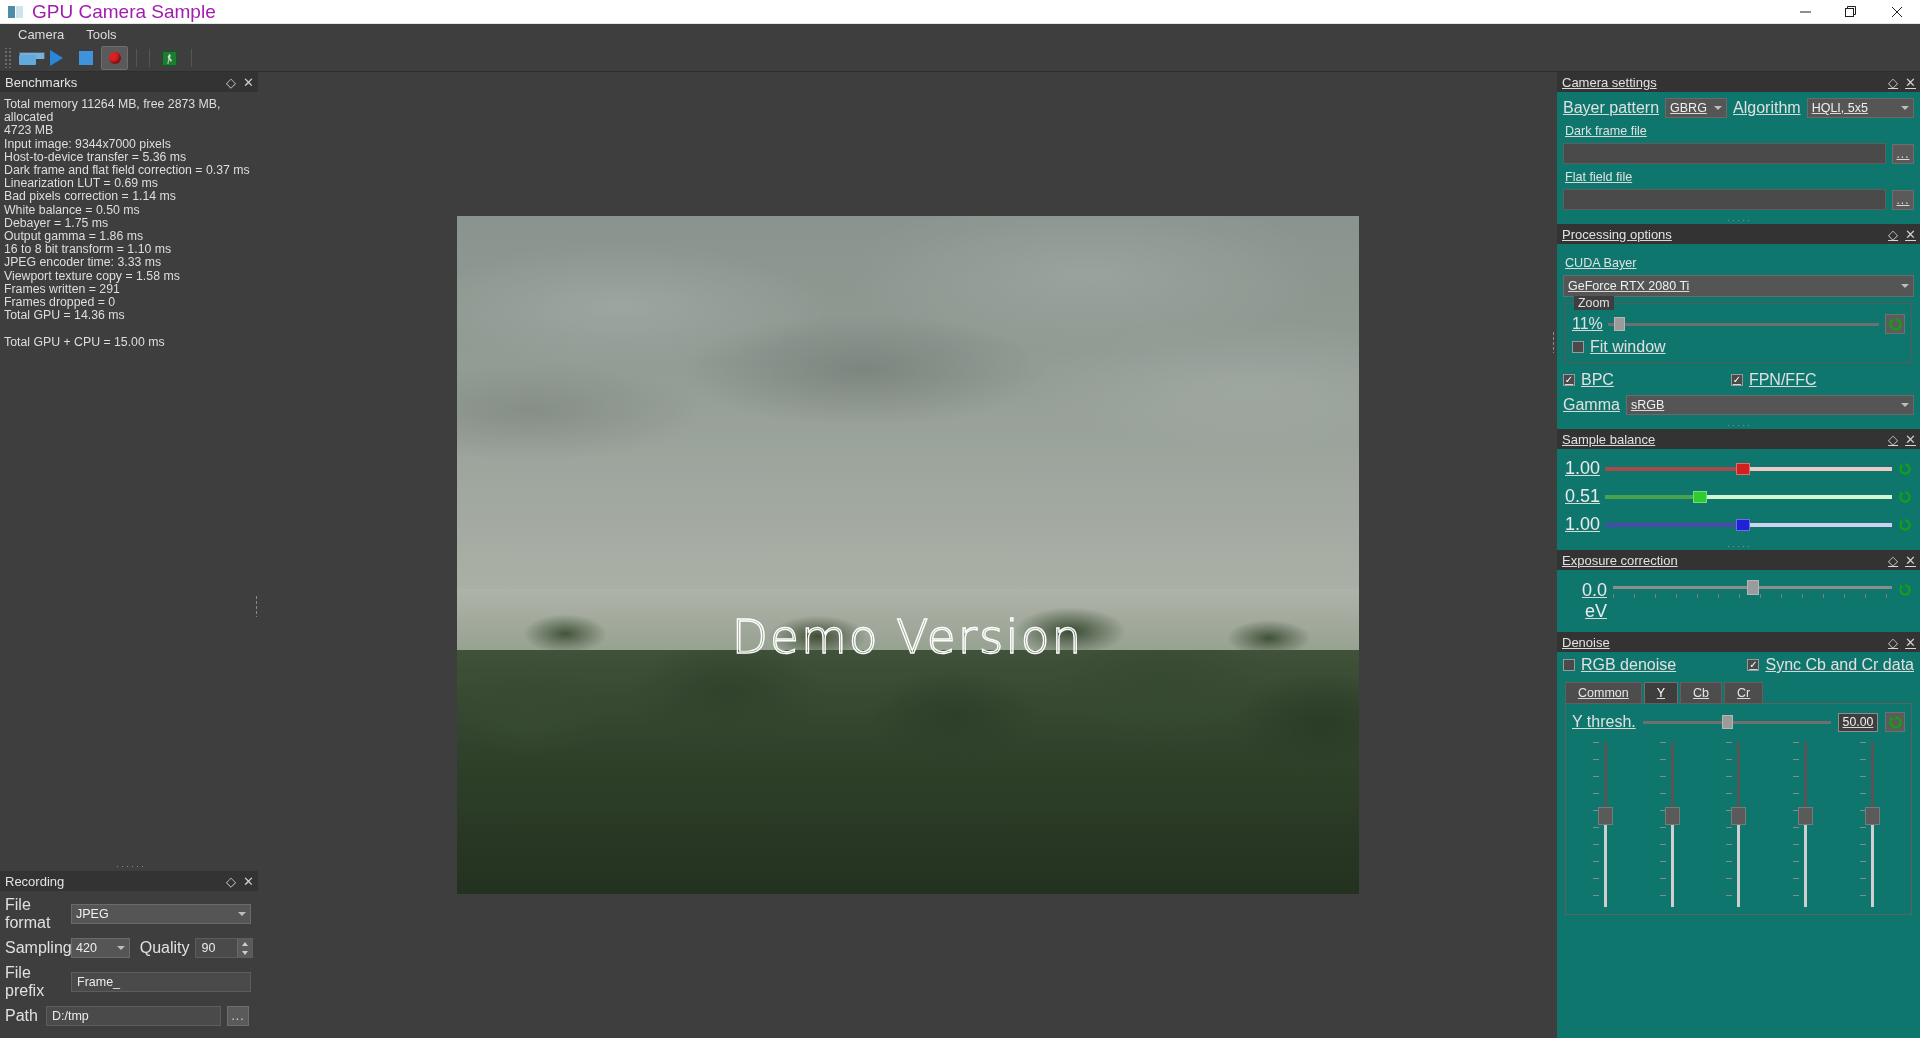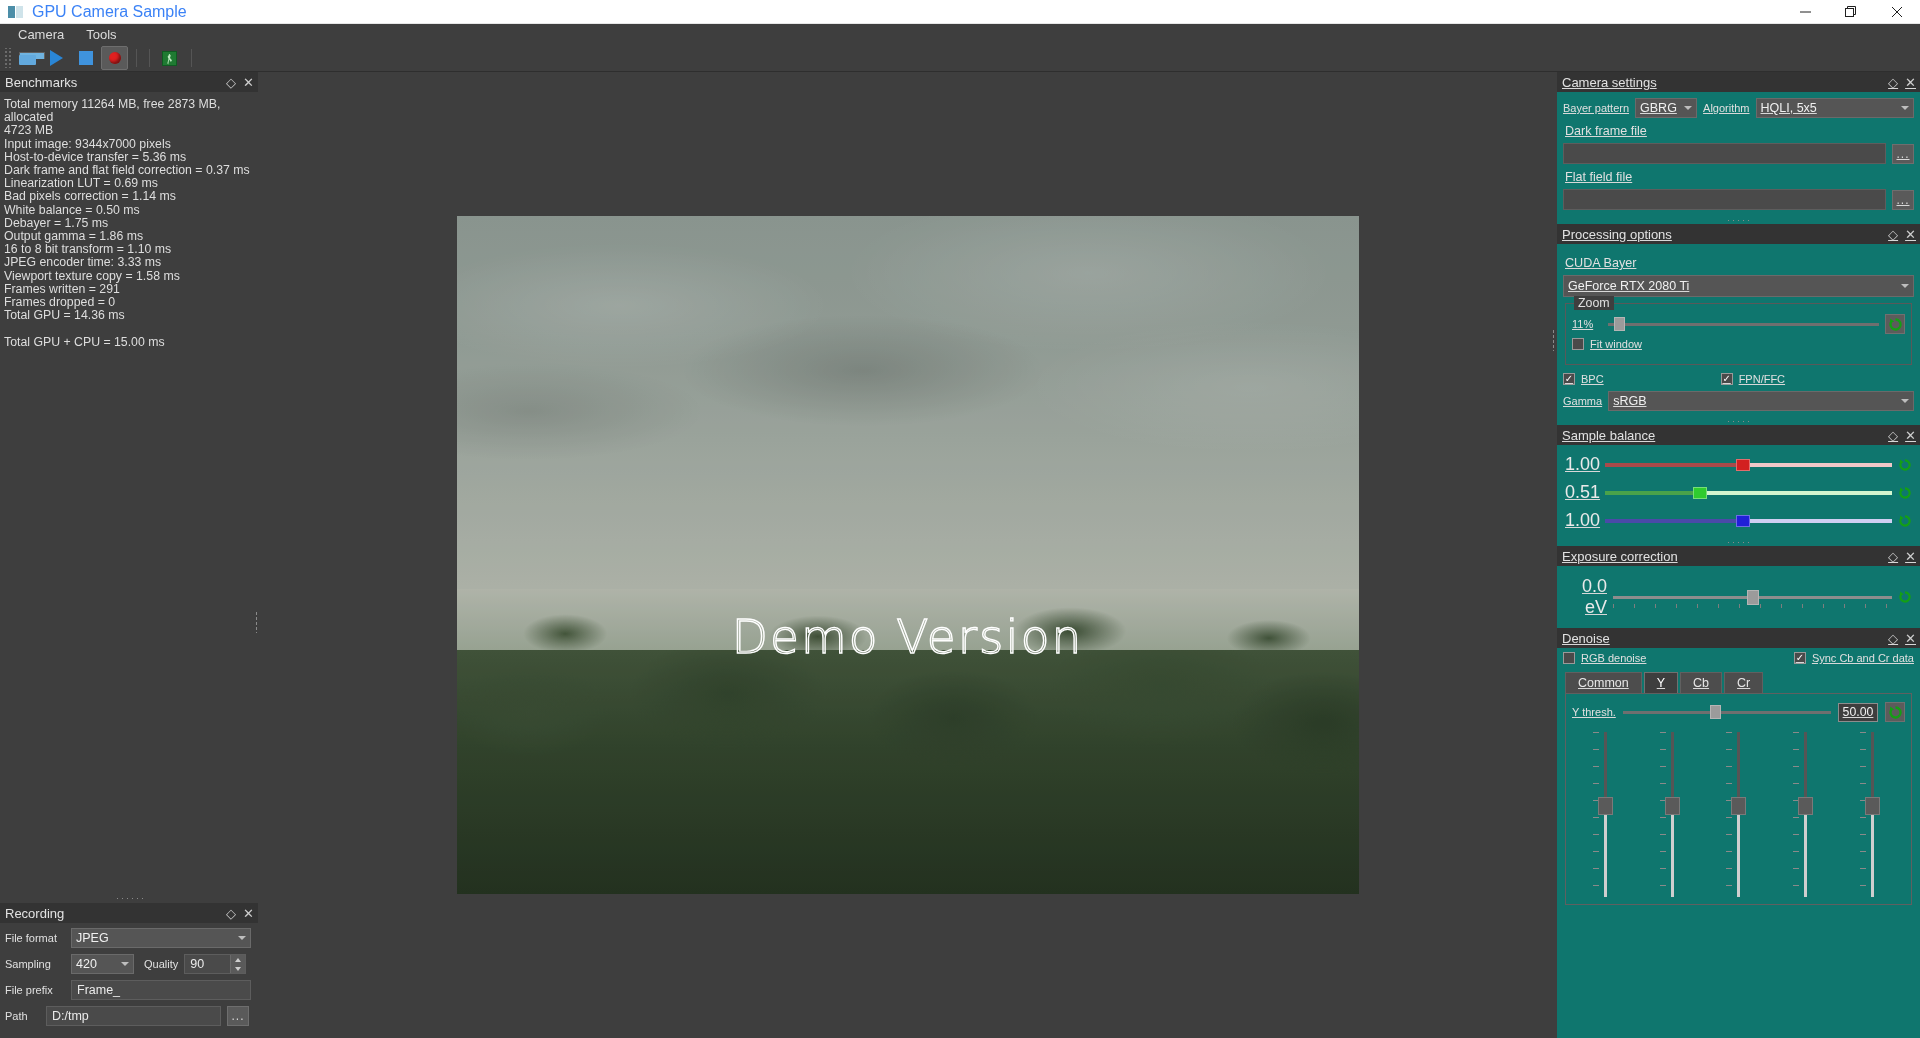--- a/index.html
+++ b/index.html
@@ -7,21 +7,21 @@
   body {
     font-family: "Liberation Sans", sans-serif;
     background:#3e3e3e; color:#d8d8d8; font-size:13px;
   }
   
   .titlebar{height:24px;background:#ffffff;display:flex;align-items:center;border-bottom:1px solid #e6e6e6;}
   .tb-icon{width:16px;height:14px;margin:0 8px 0 8px;position:relative;}
   .tb-icon i{position:absolute;display:block;}
   .tb-icon .a{left:0;top:1px;width:7px;height:12px;background:#4c8ea8;}
   .tb-icon .b{left:8px;top:1px;width:7px;height:12px;background:#cfe3ea;}
-  .tb-title{color:#3b82f6;font-size:16px;}
+  .tb-title{color:#a21caf;font-size:19px;}
   .tb-btns{margin-left:auto;display:flex;height:24px;}
   .tb-btn{width:46px;height:24px;display:flex;align-items:center;justify-content:center;color:#202020;font-size:12px;}
   .tb-btn svg{display:block;}
   
   .menubar{height:21px;background:#3e3e3e;display:flex;align-items:center;padding-left:8px;gap:2px;}
   .menu-item{padding:2px 10px;font-size:13px;color:#dcdcdc;}
   
   .toolbar{height:27px;background:#3e3e3e;display:flex;align-items:center;padding-left:3px;border-bottom:1px solid #2e2e2e;}
   .grip{width:8px;height:20px;margin-right:3px;background-image:radial-gradient(#6b6b6b 1px, transparent 1px);background-size:4px 4px;background-position:1px 2px;}
   .tbtn{width:27px;height:24px;display:flex;align-items:center;justify-content:center;margin-right:2px;border-radius:2px;}
@@ -47,21 +47,21 @@
   .splitter-dots{height:9px;display:flex;align-items:center;justify-content:center;}
   .splitter-dots:after{content:"";width:28px;height:3px;background-image:radial-gradient(#8a8a8a .9px,transparent 1px);background-size:5px 3px;}
   
   .bench-body{padding:6px 4px 0 4px;line-height:13.2px;font-size:12.3px;color:#dedede;white-space:pre-wrap;}
   .left-spacer{flex:1;position:relative;}
   .vhandle{position:absolute;left:255px;top:48%;width:3px;height:22px;background-image:radial-gradient(#8a8a8a .9px,transparent 1px);background-size:3px 5px;}
   
   .rec-panel{}
   .rec-body{padding:5px 5px 6px 5px;}
   .row{display:flex;align-items:center;margin-bottom:6px;gap:6px;}
-  .lbl{font-size:11px;color:#e0e0e0;}
+  .lbl{font-size:16px;color:#e0e0e0;}
   .combo{background:#555555;border:1px solid #6a6a6a;height:20px;display:flex;align-items:center;padding:0 4px;color:#f0f0f0;font-size:12.5px;position:relative;}
   .combo .arr{margin-left:auto;width:0;height:0;border-left:4px solid transparent;border-right:4px solid transparent;border-top:4px solid #bdbdbd;}
   .txtin{background:#4a4a4a;border:1px solid #5d5d5d;height:20px;display:flex;align-items:center;padding:0 5px;color:#eaeaea;font-size:12.5px;}
   .spin{background:#4a4a4a;border:1px solid #5d5d5d;height:20px;display:flex;align-items:center;padding:0 0 0 5px;color:#eaeaea;font-size:12.5px;}
   .spin .btns{margin-left:auto;width:15px;height:18px;background:#5a5a5a;border-left:1px solid #6a6a6a;display:flex;flex-direction:column;align-items:center;justify-content:space-around;}
   .spin .btns i{display:block;width:0;height:0;border-left:3.5px solid transparent;border-right:3.5px solid transparent;}
   .spin .btns i.up{border-bottom:4px solid #cfcfcf;}
   .spin .btns i.dn{border-top:4px solid #cfcfcf;}
   .dotbtn{width:22px;height:20px;background:#5a5a5a;border:1px solid #6e6e6e;display:flex;align-items:center;justify-content:center;color:#d8d8d8;font-size:12px;letter-spacing:1px;}
   
@@ -111,21 +111,21 @@
   .hslider .track{position:absolute;left:0;right:0;height:3px;background:#6f6f6f;}
   .hslider .handle{position:absolute;width:11px;height:14px;background:#9b9b9b;border:1px solid #b5b5b5;}
   .greenbtn{width:20px;height:20px;background:#5c5c5c;border:1px solid #707070;display:flex;align-items:center;justify-content:center;}
   .greenbtn svg{display:block;}
   .wbrow{display:flex;align-items:center;gap:6px;margin:7px 2px;}
   .wbval{width:34px;text-align:right;font-size:18px;color:#eaeaea;}
   .wbtrack{flex:1;height:12px;position:relative;}
   .wbtrack .fill{position:absolute;top:4px;height:4px;left:0;}
   .wbtrack .rest{position:absolute;top:4px;height:4px;right:0;}
   .wbtrack .hnd{position:absolute;top:0;width:14px;height:12px;border:1px solid rgba(255,255,255,.35);}
-  .exprow{display:flex;align-items:center;gap:6px;margin:8px 2px 4px 2px;}
+  .exprow{display:flex;align-items:flex-start;gap:6px;margin:8px 2px 4px 2px;}
   .extrack{flex:1;height:14px;position:relative;display:flex;align-items:center;}
   .extrack .track{position:absolute;left:0;right:0;height:3px;background:#8d8d8d;}
   .extrack .ticks{position:absolute;left:0;right:0;bottom:-4px;height:4px;background-image:repeating-linear-gradient(to right,#7e7e7e 0 1px,transparent 1px 21px);}
   .extrack .handle{position:absolute;width:12px;height:15px;background:#9b9b9b;border:1px solid #b5b5b5;}
   .tabs{display:flex;margin:8px 2px 0 2px;}
   .tab{padding:3px 12px;font-size:12.5px;background:#4d4d4d;border:1px solid #606060;border-bottom:none;color:#e6e6e6;margin-right:2px;}
   .tab.active{background:#3e3e3e;border-color:#707070;color:#ffffff;}
   .tabpane{border:1px solid #606060;margin:0 2px;padding:8px 6px;height:212px;position:relative;}
   .ythrow{display:flex;align-items:center;gap:7px;}
   .numbox{width:40px;height:19px;background:#3e3e3e;border:1px solid #8d8d8d;display:flex;align-items:center;justify-content:center;font-size:12.3px;color:#f0f0f0;}
@@ -358,21 +358,21 @@
               <div class="track"></div>
               <div class="handle" id="zoom-handle" style="left: 2.2%;"></div>
             </div>
             <div class="greenbtn">
               <svg width="13" height="13" viewBox="0 0 13 13">
                   <path d="M6.5 1.5a5 5 0 1 1-4.3 2.5" fill="none" stroke="#14a014" stroke-width="2.3"></path>
                   <polygon points="1.2,0.5 5.2,3.4 0.9,5.2" fill="#14a014"></polygon>
                 </svg>
             </div>
           </div>
-          <div class="row" style="margin-bottom:8px">
+          <div class="row" style="margin-bottom:0">
             <span class="chk" id="fit-chk"></span>
             <span class="lbl">Fit window</span>
           </div>
         </div>
 
         <div class="row" style="margin-top:8px">
           <span class="chk" id="bpc-chk">✓</span>
           <span class="lbl">BPC</span>
           <span style="width:105px"></span>
           <span class="chk" id="fpn-chk">✓</span>

